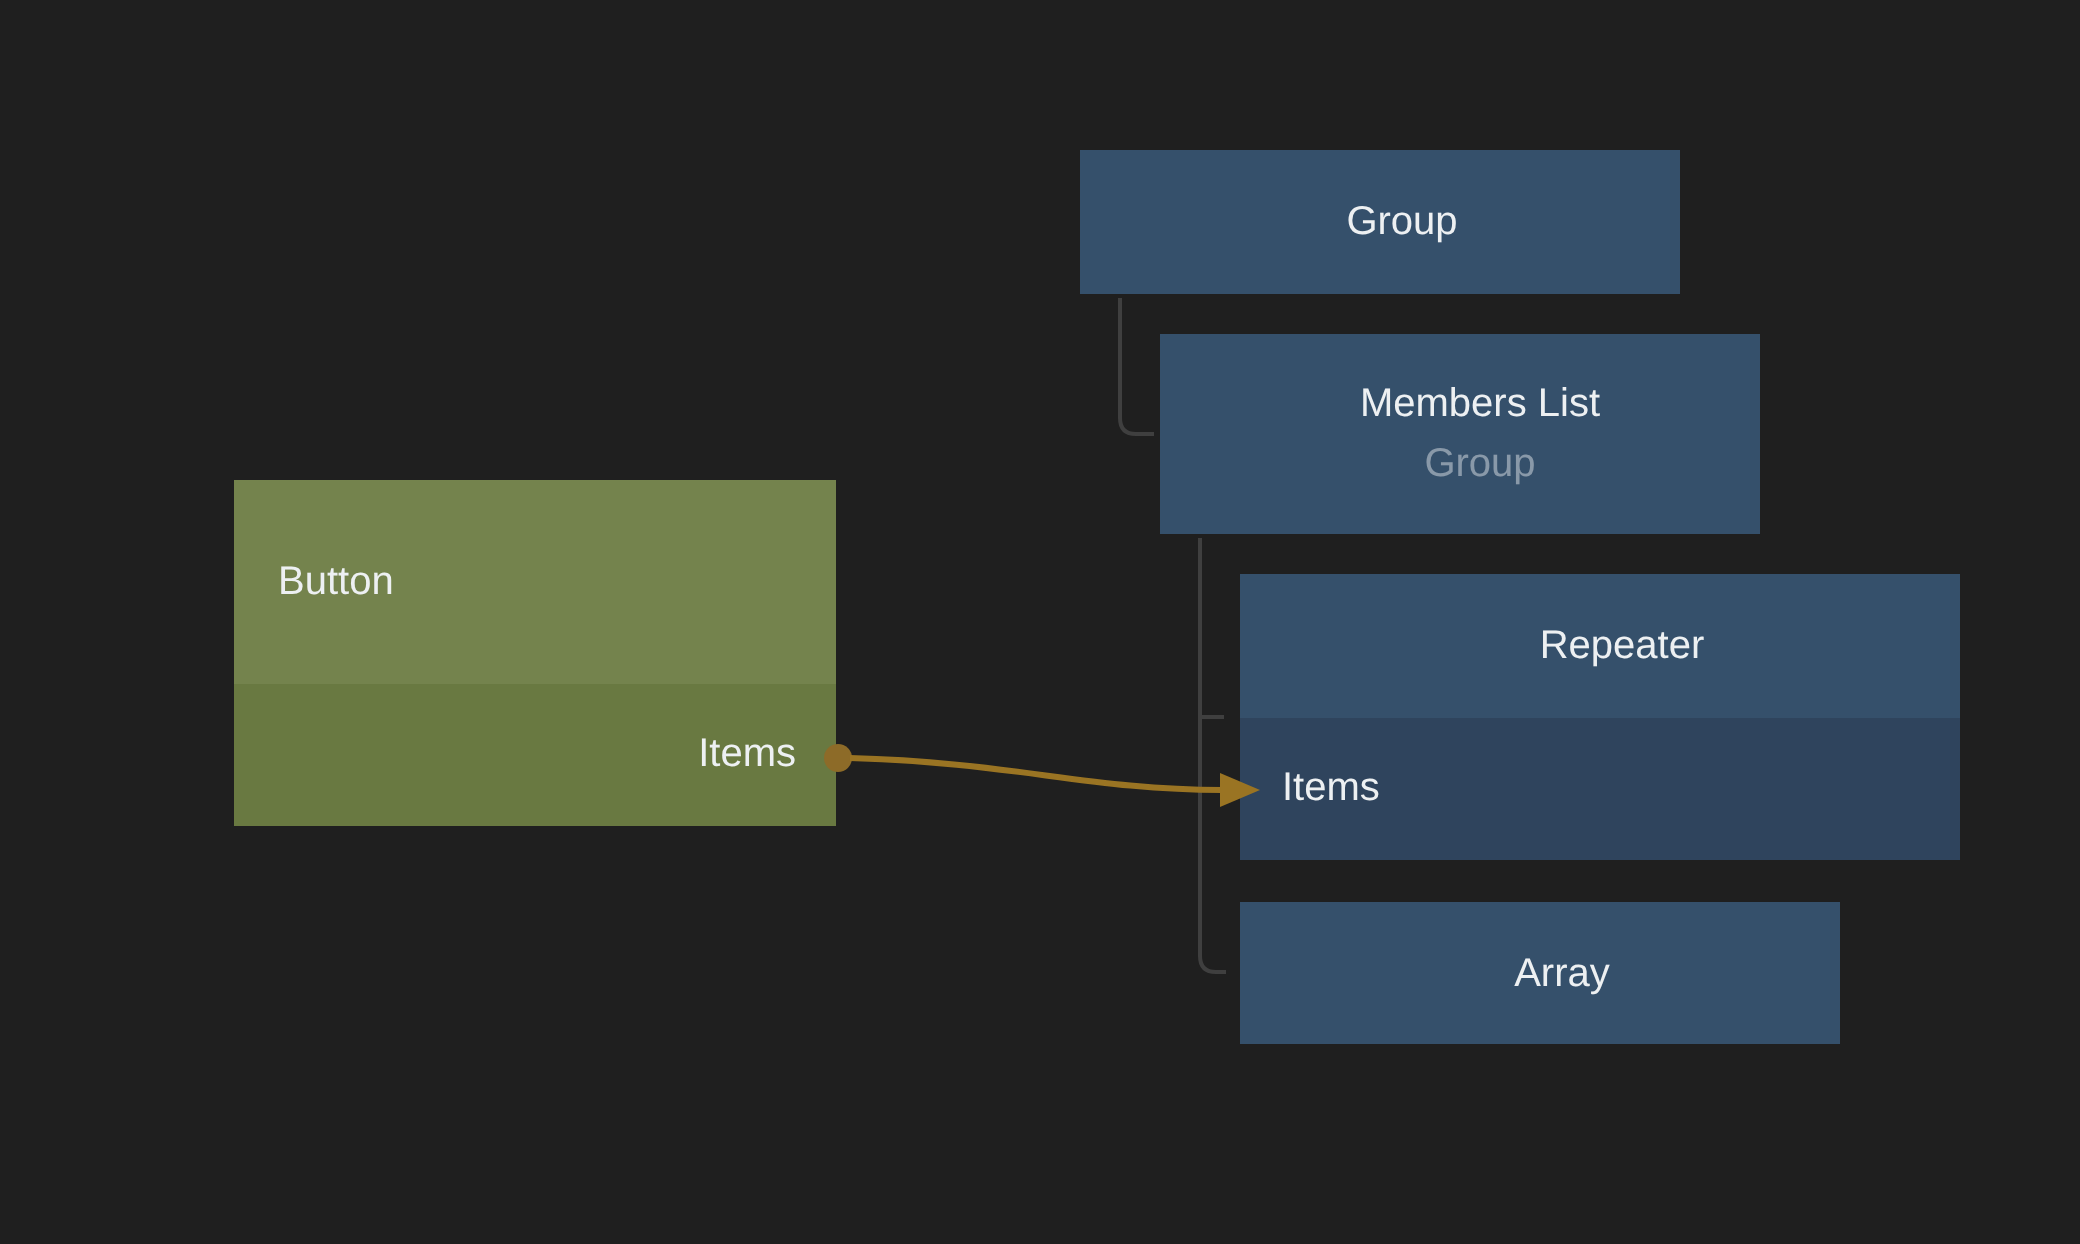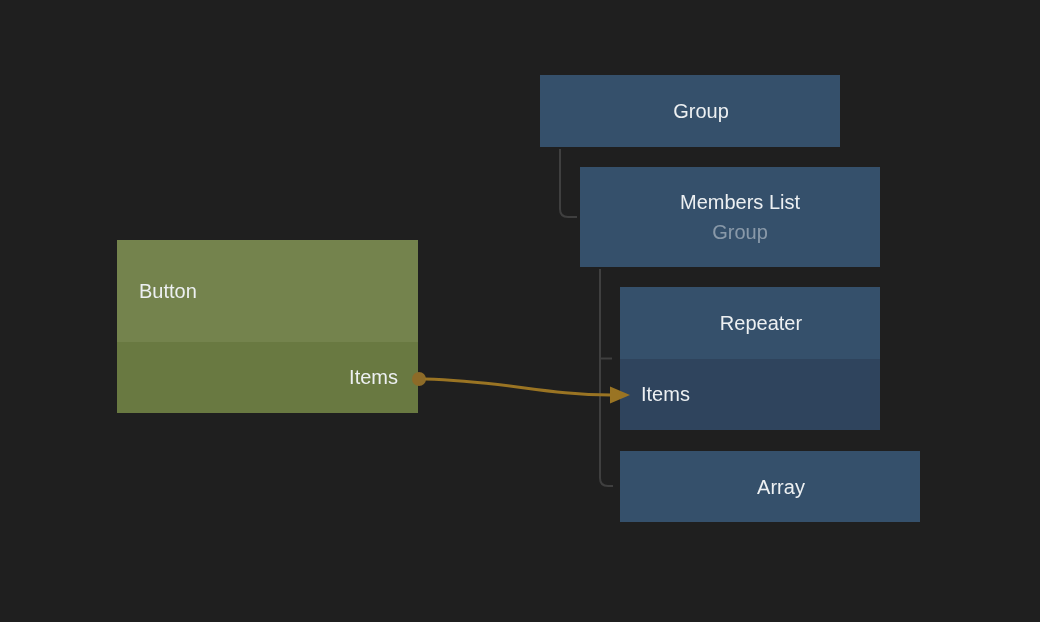--- a/index.html
+++ b/index.html
@@ -92,21 +92,21 @@
     </div>
   </div>
 
   <div class="node blue" style="left:580px; top:167px; width:300px;">
     <div class="node-header" style="height:100px; padding-left:20px;">
       <div class="title">Members List</div>
       <div class="subtitle">Group</div>
     </div>
   </div>
 
-  <div class="node blue" style="left:620px; top:287px; width:260px;">
+  <div class="node blue" style="left:620px; top:287px; width:360px;">
     <div class="node-header" style="height:72px;">
       <div class="title">Repeater</div>
     </div>
     <div class="port-row in" style="height:71px;">
       <span>Items</span>
     </div>
   </div>
 
   <div class="node blue" style="left:620px; top:451px; width:300px;">
     <div class="node-header" style="height:71px;">

